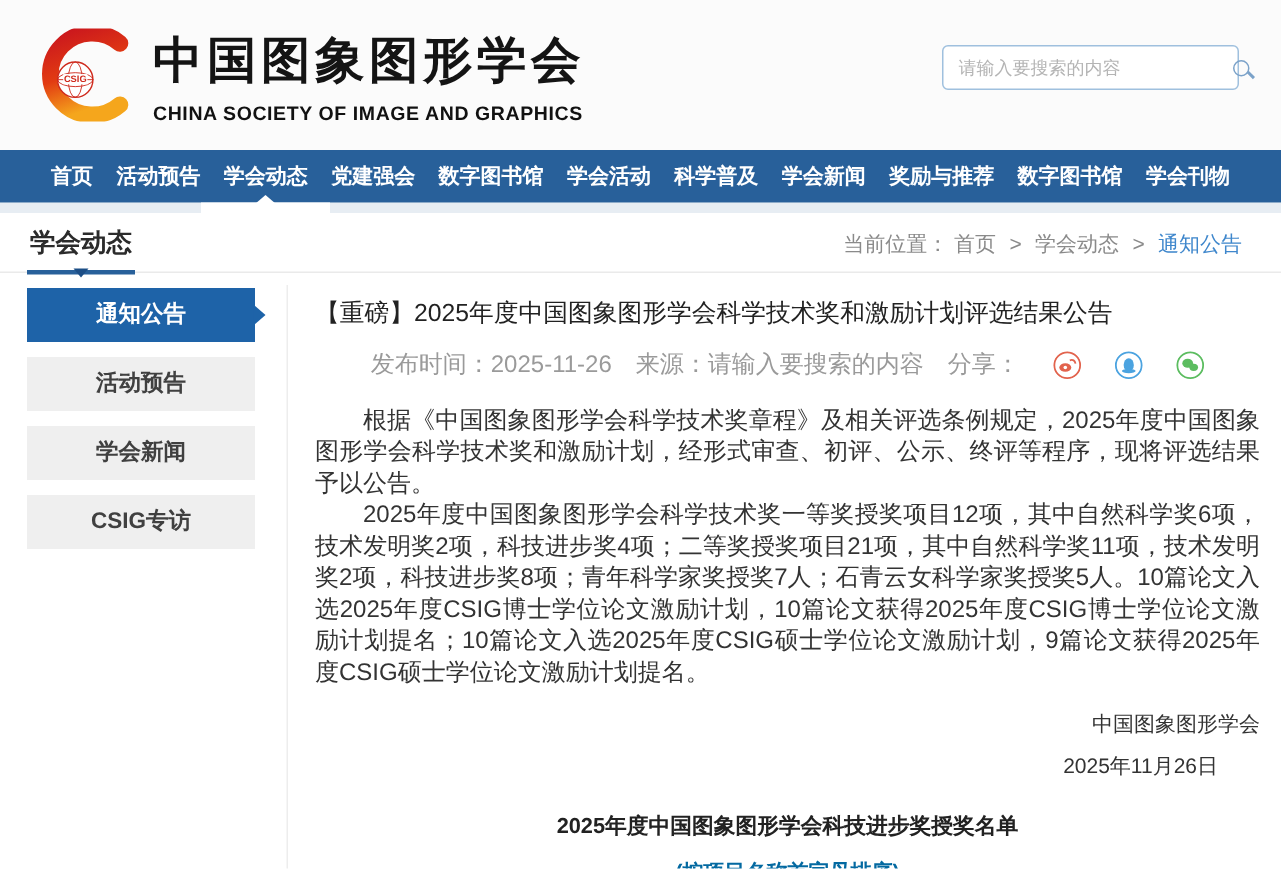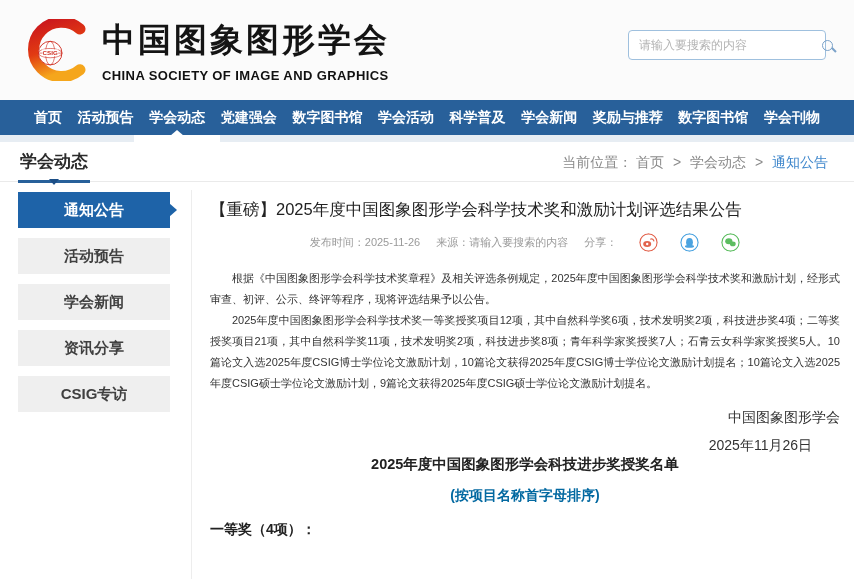--- a/index.html
+++ b/index.html
@@ -51,28 +51,28 @@
   .side-item { height:36px; line-height:36px; text-align:center; background:#efefef; color:#404040;
                font-size:15px; font-weight:bold; margin-bottom:10px; cursor:pointer; position:relative; }
   .side-item.active { background:#1e63a8; color:#fff; }
   .side-item.active::after { content:''; position:absolute; right:-7px; top:50%; transform:translateY(-50%);
                border-left:8px solid #1e63a8; border-top:7px solid transparent; border-bottom:7px solid transparent; }
 
   .main { flex:1; margin-left:21px; border-left:1px solid #ededed; padding-left:18px; min-width:0; }
   .article-title { text-align:left; font-size:16.5px; font-weight:normal; color:#222;
                    margin:8px 0 12px; line-height:1.4; }
   .article-meta { display:flex; justify-content:center; align-items:center; gap:16px;
-                  font-size:11px; color:#9a9a9a; margin-bottom:16px; }
+                  font-size:16px; color:#9a9a9a; margin-bottom:16px; }
   .share-group { display:flex; align-items:center; gap:22px; }
   .share-icon { width:19px; height:19px; border-radius:50%; cursor:pointer; display:block; }
 
-  .para { font-size:11px; line-height:21px; color:#333; text-indent:2em; text-align:justify; }
+  .para { font-size:16px; line-height:21px; color:#333; text-indent:2em; text-align:justify; }
   .sig-org  { text-align:right; font-size:14px; margin-top:15px; color:#333; }
   .sig-date { text-align:right; font-size:14px; margin-top:10px; padding-right:28px; color:#333; }
-  .list-heading    { text-align:center; font-size:14.5px; font-weight:bold; color:#222; }
+  .list-heading    { text-align:center; font-size:14.5px; font-weight:bold; color:#222; margin-top:21px; }
   .list-subheading { text-align:center; font-size:14px;  font-weight:bold; color:#0369a1; margin-top:13px; }
   .award-tier { font-size:14px; font-weight:bold; color:#222; margin-top:16px; }
 </style>
 </head>
 <body>
 
 <div class="header">
   <div class="logo-wrap">
     <svg width="66" height="62" viewBox="0 0 106 100">
       <defs>
@@ -127,21 +127,20 @@
     <span class="crumb active">通知公告</span>
   </div>
 </div>
 
 <div class="content">
 
   <div class="sidebar">
     <div class="side-item active">通知公告</div>
     <div class="side-item">活动预告</div>
     <div class="side-item">学会新闻</div>
-    <div class="side-item">资讯分享</div>
     <div class="side-item">CSIG专访</div>
   </div>
 
   <div class="main">
     <div class="article-title">【重磅】2025年度中国图象图形学会科学技术奖和激励计划评选结果公告</div>
 
     <div class="article-meta">
       <span>发布时间：2025-11-26</span>
       <span>来源：请输入要搜索的内容</span>
       <span class="share-group">

